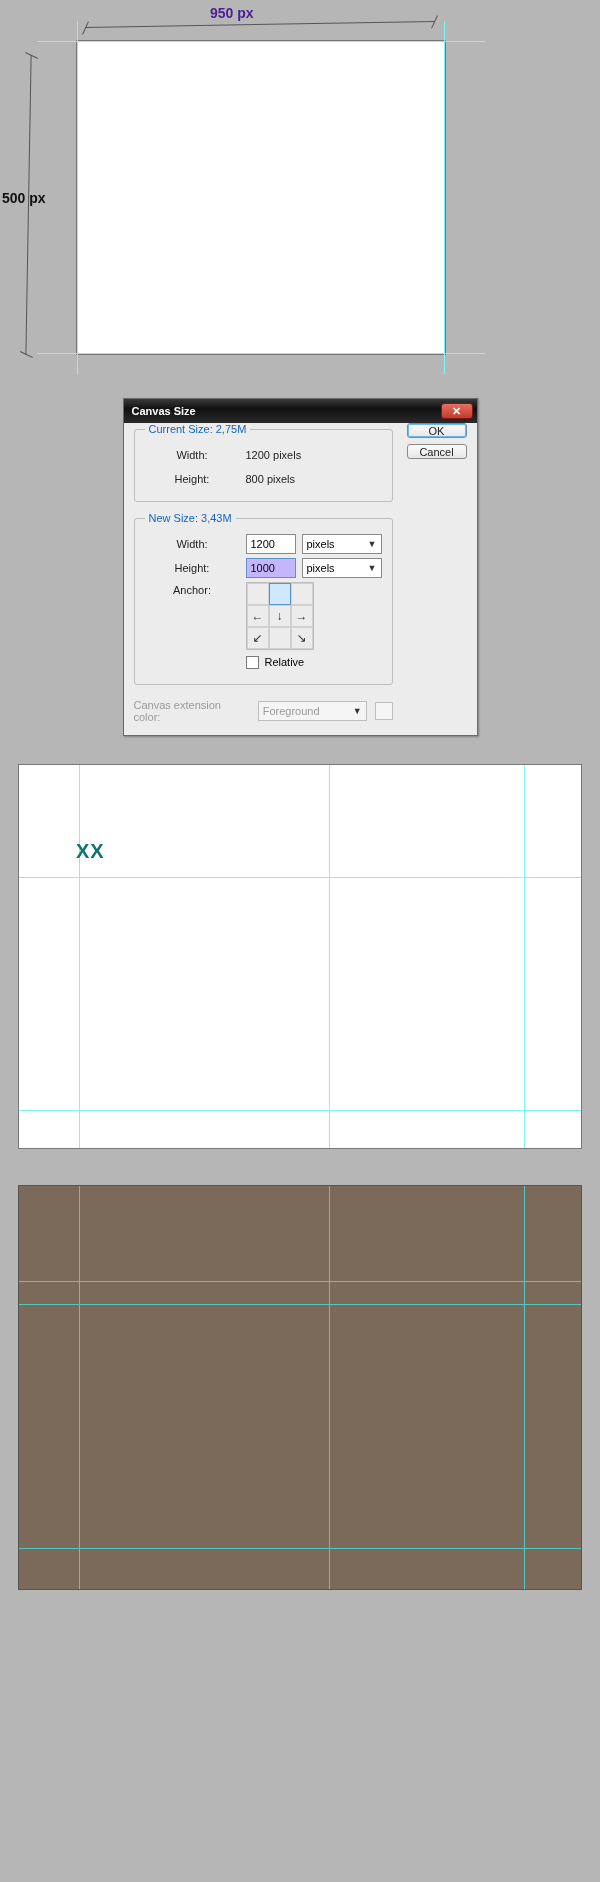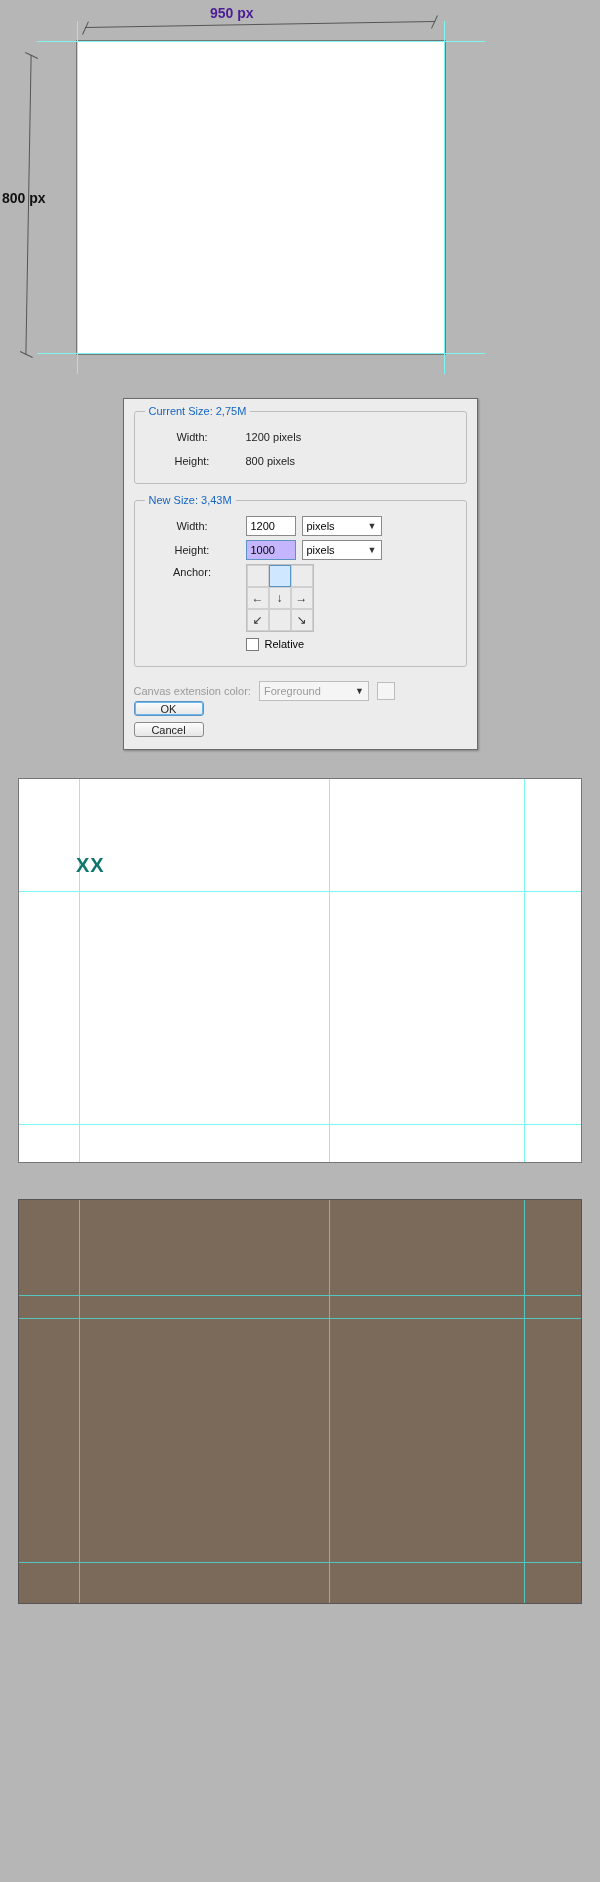--- a/index.html
+++ b/index.html
@@ -75,21 +75,21 @@
   }
   .titlebar-text { color: #fff; font-weight: bold; font-size: 11px; }
   .close-btn {
     width: 32px; height: 16px;
     background: linear-gradient(#e56f63, #c43a2c);
     border: 1px solid #7a1a12; border-radius: 3px;
     display: flex; align-items: center; justify-content: center;
     color: #fff; font-weight: bold; font-size: 11px;
     cursor: pointer;
   }
-  .dialog-body { display: flex; padding: 6px 10px 12px; gap: 0; flex-direction: column; }
+  .dialog-body { display: flex; padding: 0 10px 12px; gap: 14px; }
   .dialog-left { flex: 1; }
   .dialog-right { width: 70px; display: flex; flex-direction: column; gap: 6px; }
   .btn {
     height: 15px;
     background: linear-gradient(#fcfcfc,#e6e6e6);
     border: 1px solid #8a8a8a; border-radius: 3px;
     font-size: 11px; color: #222;
     cursor: pointer;
   }
   .btn.primary { box-shadow: 0 0 0 1px #6bb8f0 inset; border-color:#5a93c4; }
@@ -175,31 +175,37 @@
   .c3-gh { position:absolute; left:0; right:0; border-top:1px solid #54c7c0; }
   .c3-gv { position:absolute; top:0; bottom:0; border-left:1px solid #54c7c0; }
 </style>
 </head>
 <body>
 
 <div class="top-stage">
   <div class="dim-top-line"></div>
   <div class="dim-top-label">950 px</div>
   <div class="dim-left-line"></div>
-  <div class="dim-left-label">800 px</div>
+  <div class="dim-left-label">500 px</div>
   <div class="canvas1">
     <div class="guide-h" style="top:0"></div>
     <div class="guide-h" style="bottom:0"></div>
     <div class="guide-v" style="left:0"></div>
     <div class="guide-v" style="right:0"></div>
   </div>
 </div>
 
 <div class="dialog-wrap">
   <div class="dialog">
+    <div class="titlebar">
+      <span class="titlebar-text">Canvas Size</span>
+      <div class="close-btn">
+        <span>✕</span>
+      </div>
+    </div>
     <div class="dialog-body">
       <div class="dialog-left">
         <fieldset>
           <legend>Current Size: 2,75M</legend>
           <div class="row">
             <label class="k">Width:</label>
             <span class="v">1200 pixels</span>
           </div>
           <div class="row">
             <label class="k">Height:</label>

